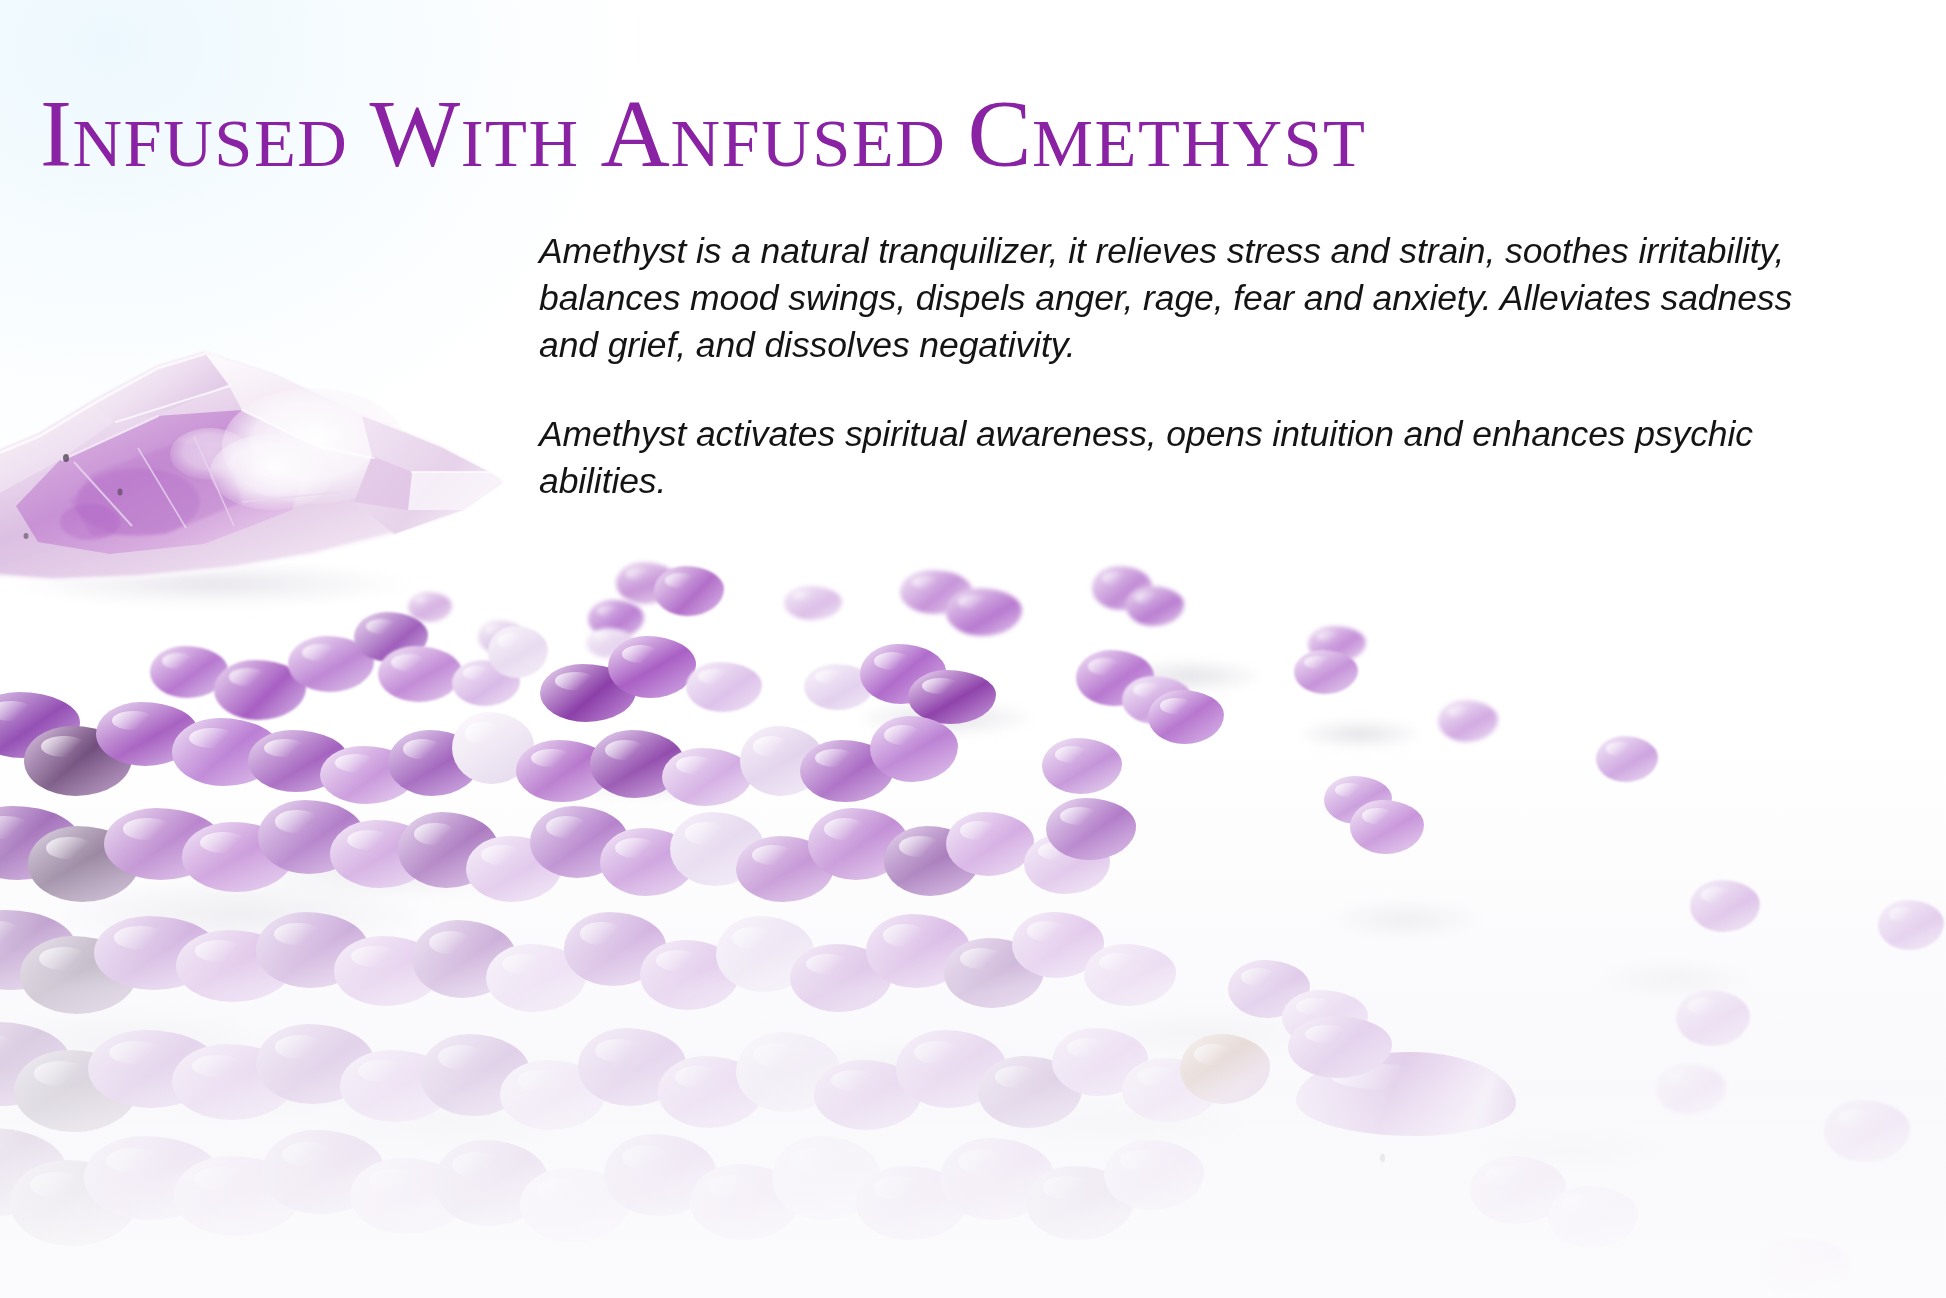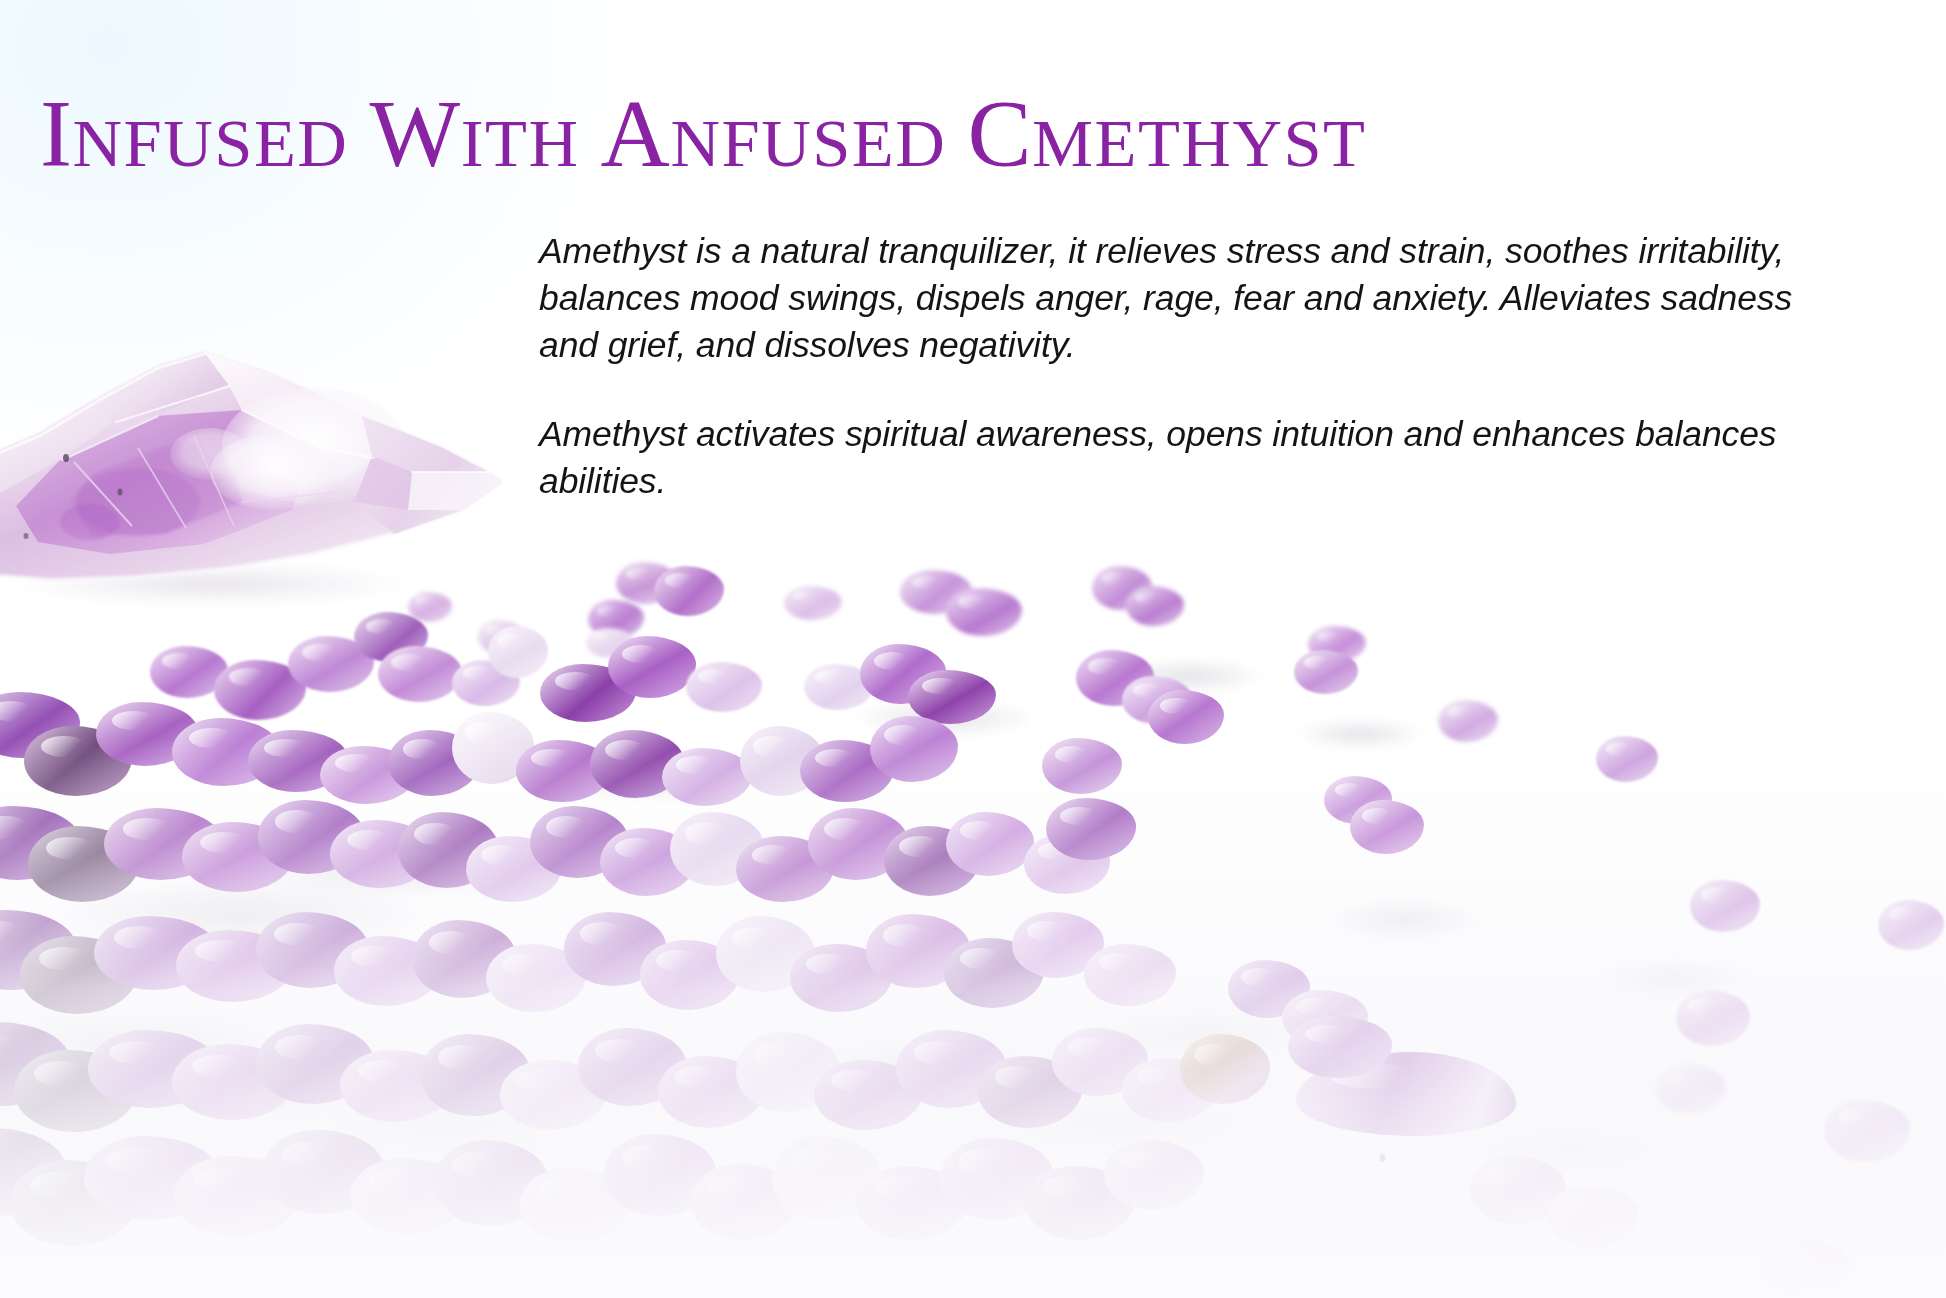--- a/index.html
+++ b/index.html
@@ -372,16 +372,16 @@
 
   <div class="bg-floor"></div>
   <div class="bg-floor2"></div>
 
   <h1 id="heading">
     <span><span class="sc-first">I</span><span class="sc-rest">NFUSED</span></span><span class="wgap"></span><span><span class="sc-first">W</span><span class="sc-rest">ITH</span></span><span class="wgap"></span><span><span class="sc-first">A</span><span class="sc-rest">NFUSED</span></span><span class="wgap"></span><span><span class="sc-first">C</span><span class="sc-rest">METHYST</span></span>
   </h1>
 
   <div id="copy">
     <p class="para1">Amethyst is a natural tranquilizer, it relieves stress and strain, soothes irritability, balances mood swings, dispels anger, rage, fear and anxiety. Alleviates sadness and grief, and dissolves negativity.</p>
-    <p class="para2">Amethyst activates spiritual awareness, opens intuition and enhances balances abilities.</p>
+    <p class="para2">Amethyst activates spiritual awareness, opens intuition and enhances psychic abilities.</p>
   </div>
 
 </div>
 
 </body></html>

